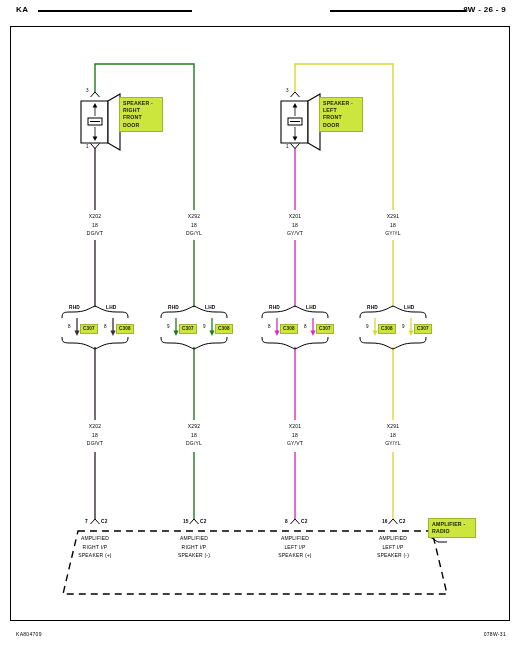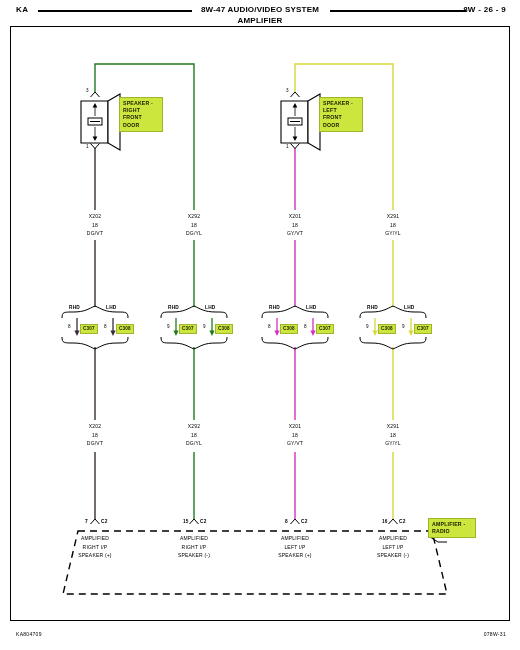--- a/index.html
+++ b/index.html
@@ -151,24 +151,20 @@
     width: 80px;
   }
 </style>
 </head>
 <body>
 
 <div id="page">
 
   <div class="hdr-left">KA</div>
   <div class="hdr-rule l"></div>
-  <div class="hdr-title">
-    <div>8W-47 AUDIO/VIDEO SYSTEM</div>
-    <div>AMPLIFIER</div>
-  </div>
   <div class="hdr-rule r"></div>
   <div class="hdr-right">8W - 26 - 9</div>
 
   <div class="border-box"></div>
 
   <svg id="wires" viewBox="0 0 520 650">
 
     <polyline points="95,92 95,64 194,64 194,92" fill="none" stroke="#1f7a1f" stroke-width="1.4"></polyline>
 
     <line x1="95" y1="148" x2="95" y2="210" stroke="#3a2b3a" stroke-width="1.4"></line>

